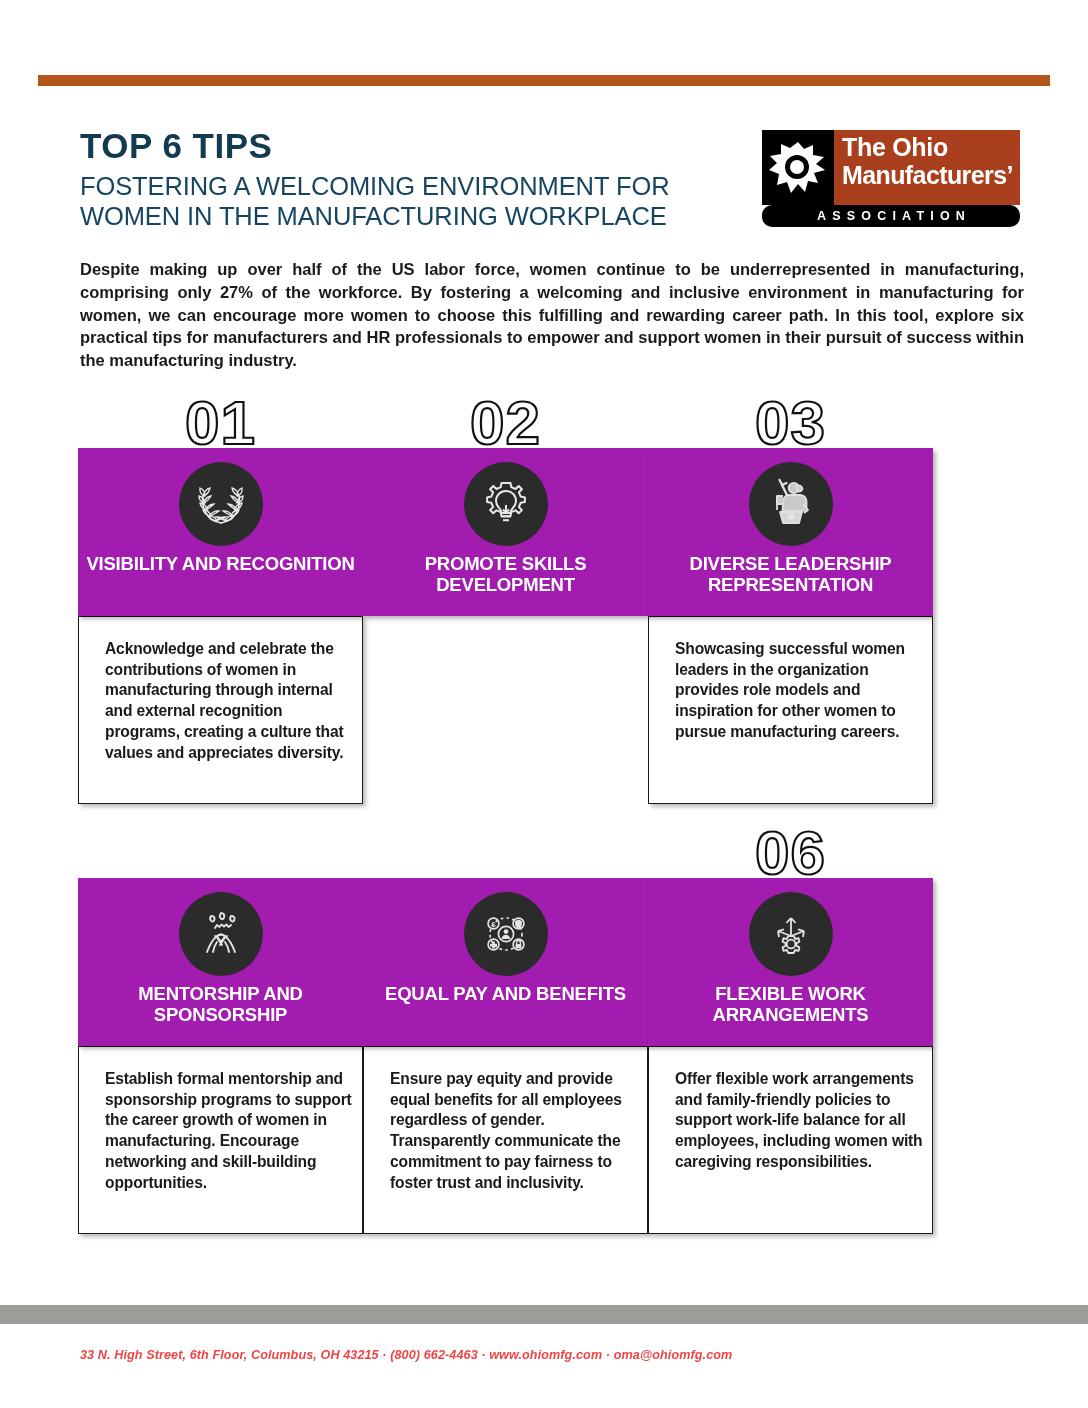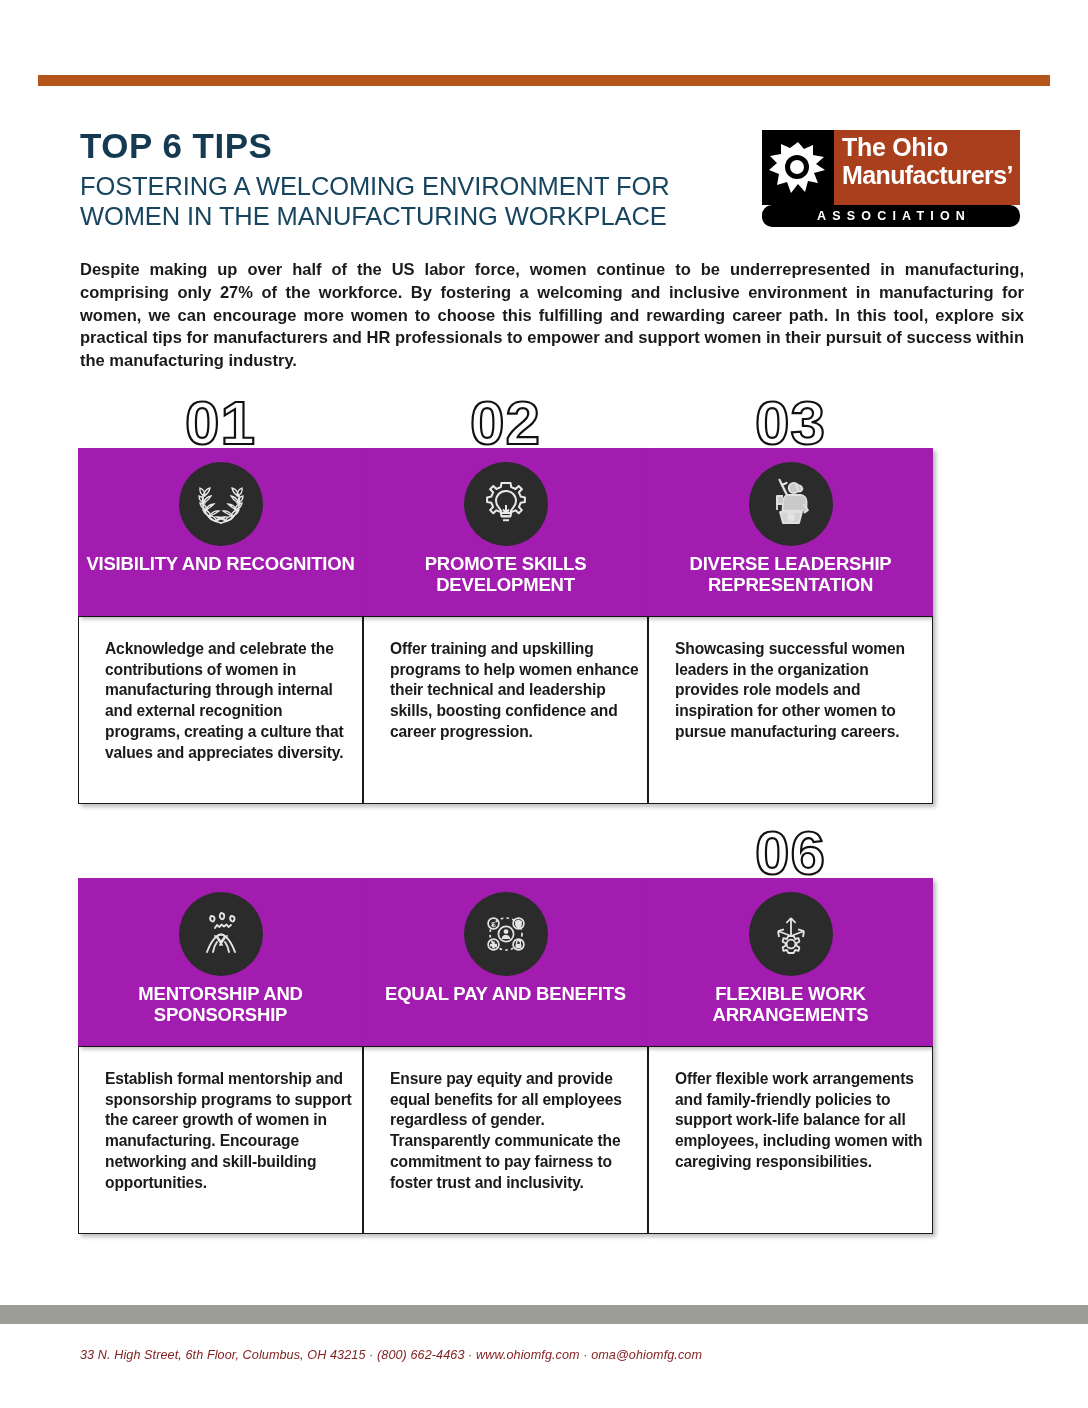--- a/index.html
+++ b/index.html
@@ -217,22 +217,22 @@
     width: 1088px;
     height: 19px;
     background: #9d9d97;
   }
   .footer-text {
     position: absolute;
     left: 80px;
     top: 1348px;
     font-size: 12.6px;
     font-style: italic;
-    font-weight: normal;
-    color: #7f1d1d;
+    font-weight: bold;
+    color: #ef4444;
     letter-spacing: 0.1px;
     white-space: nowrap;
   }
 </style>
 </head>
 <body>
 
 <div class="top-rule"></div>
 
 <div class="header">
@@ -316,23 +316,20 @@
               <path d="M28 7 l4.5 0 0.8 4.2 4.3 1.8 3.1-3 3.2 3.2 -3 3.1 1.8 4.3 4.2 0.8 0 4.5 -4.2 0.8 -1.8 4.3 3 3.1 -3.2 3.2 -3.1-3 -4.3 1.8 -0.8 4.2 -4.5 0 -4.5 0 -0.8-4.2 -4.3-1.8 -3.1 3 -3.2-3.2 3-3.1 -1.8-4.3 -4.2-0.8 0-4.5 4.2-0.8 1.8-4.3 -3-3.1 3.2-3.2 3.1 3 4.3-1.8 0.8-4.2 Z"></path>
               <path d="M28 15 c-6 0 -10 4.5 -10 10 0 4 2.5 6.2 4 8.2 1 1.4 1.3 2.5 1.4 3.8 l9.2 0 c0.1-1.3 0.4-2.4 1.4-3.8 1.5-2 4-4.2 4-8.2 0-5.5 -4-10 -10-10 Z"></path>
               <path d="M23.4 40.4 l9.2 0"></path>
               <path d="M25 44.2 l6 0"></path>
               <path d="M28 37 l0-8 m0 8 l-3-3.5 m3 3.5 l3-3.5"></path>
             </g>
           </svg>
         </div>
         <div class="card-title">PROMOTE SKILLS DEVELOPMENT</div>
       </div>
-      <div class="card-body">
-        <p>Offer training and upskilling programs to help women enhance their technical and leadership skills, boosting confidence and career progression.</p>
-      </div>
     </div>
 
     <div class="card">
       <div class="card-number">03</div>
       <div class="card-head">
         <div class="icon-circle">
           <svg width="56" height="56" viewBox="0 0 56 56" aria-hidden="true">
             <g stroke="#e0e0e0" stroke-width="1.8" fill="#c9c9c9" stroke-linejoin="round">
               <path d="M36 12 a5.2 5.2 0 1 1 -10.4 0 a5.2 5.2 0 1 1 10.4 0 Z"></path>
               <path d="M33 9.5 a5 5 0 0 1 6.5 3 a4 4 0 0 1 -3.6 3.2 Z"></path>

